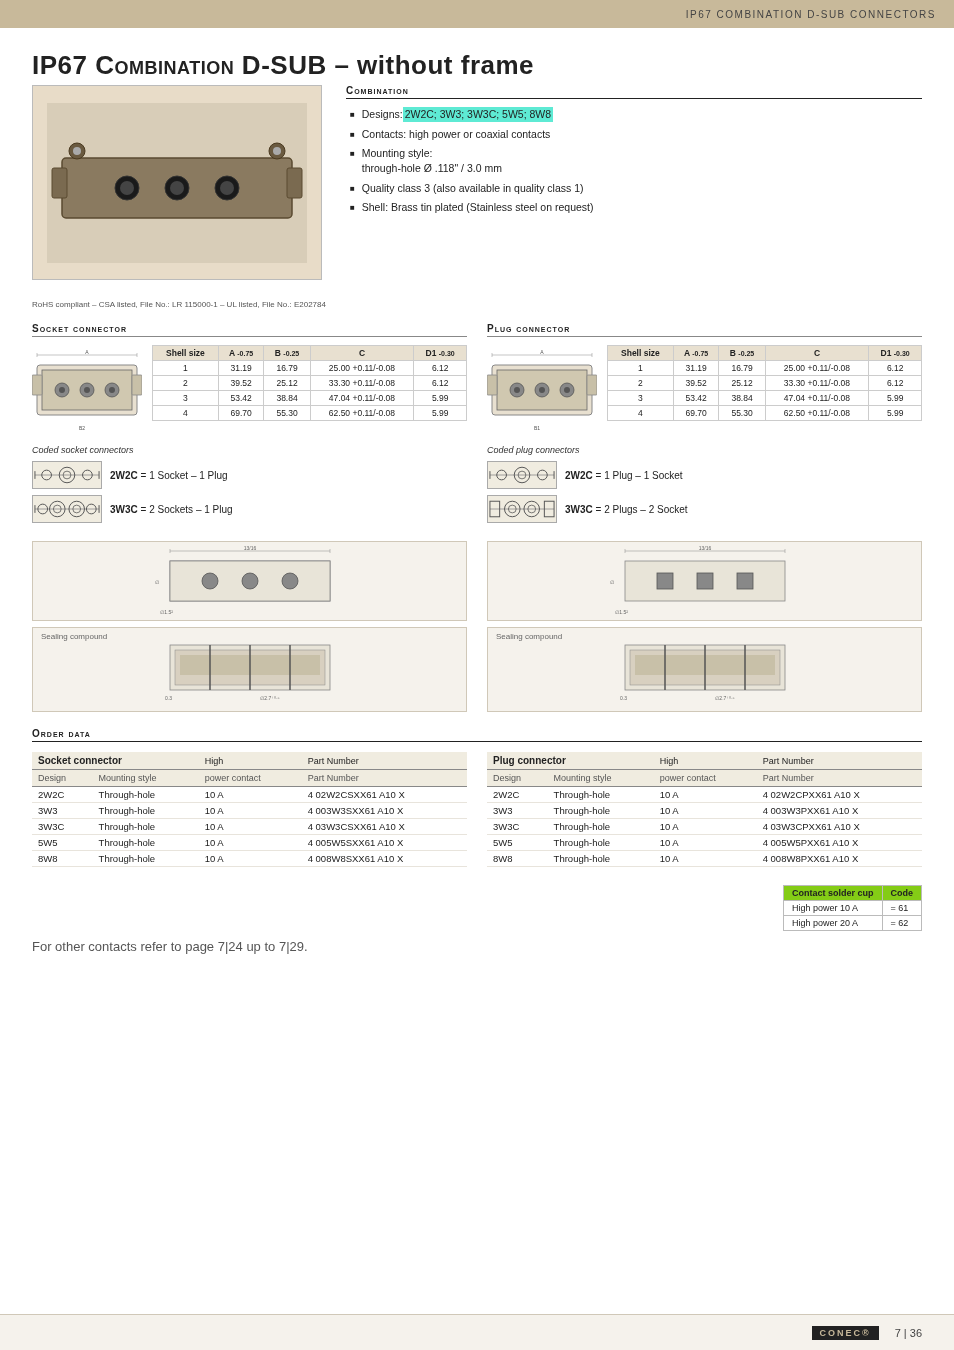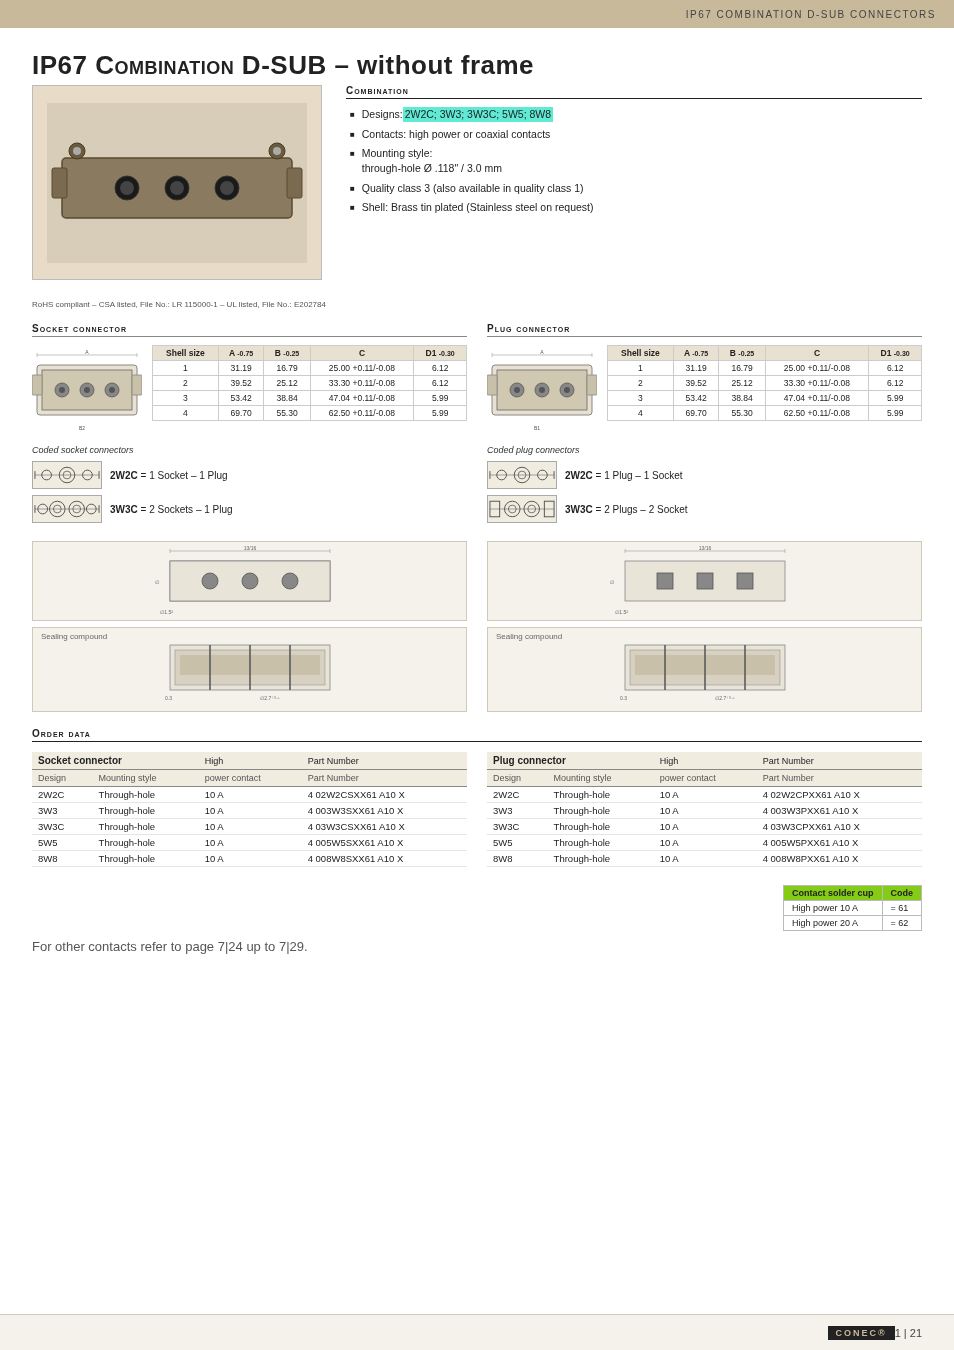--- a/index.html
+++ b/index.html
@@ -708,17 +708,17 @@
       </div>
     </div>
 
     <div class="small-note">For other contacts refer to page 7|24 up to 7|29.</div>
   </div>
 
 </div>
 
 <div style="height:36px;background:#f5f2ec;border-top:1px solid #d0c8b8;display:flex;align-items:center;justify-content:space-between;padding:0 32px;margin-top:auto;position:absolute;bottom:0;left:0;right:0;">
   <span></span>
-  <div style="display:flex;align-items:center;">
+  <div style="display:flex;align-items:center;gap:16px;">
     <span style="background:#222;color:#c8b99a;font-size:9px;font-weight:bold;padding:2px 8px;letter-spacing:2px;">CONEC®</span>
-    <span style="font-size:11px;color:#444;">1 | 21</span>
+    <span style="font-size:11px;color:#444;">7 | 36</span>
   </div>
 </div>
 
 </body></html>

